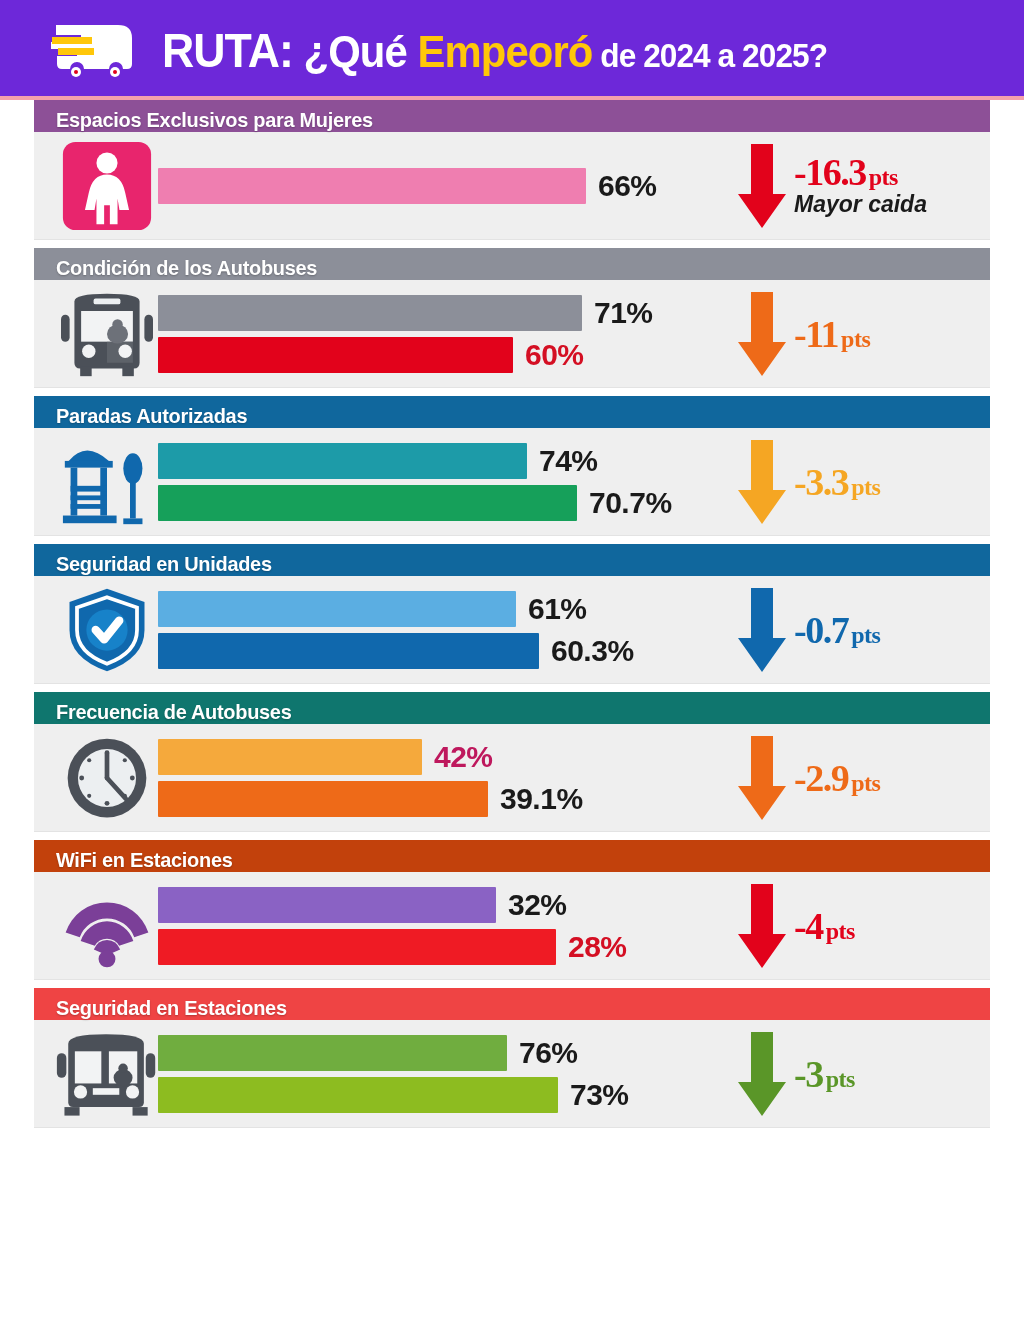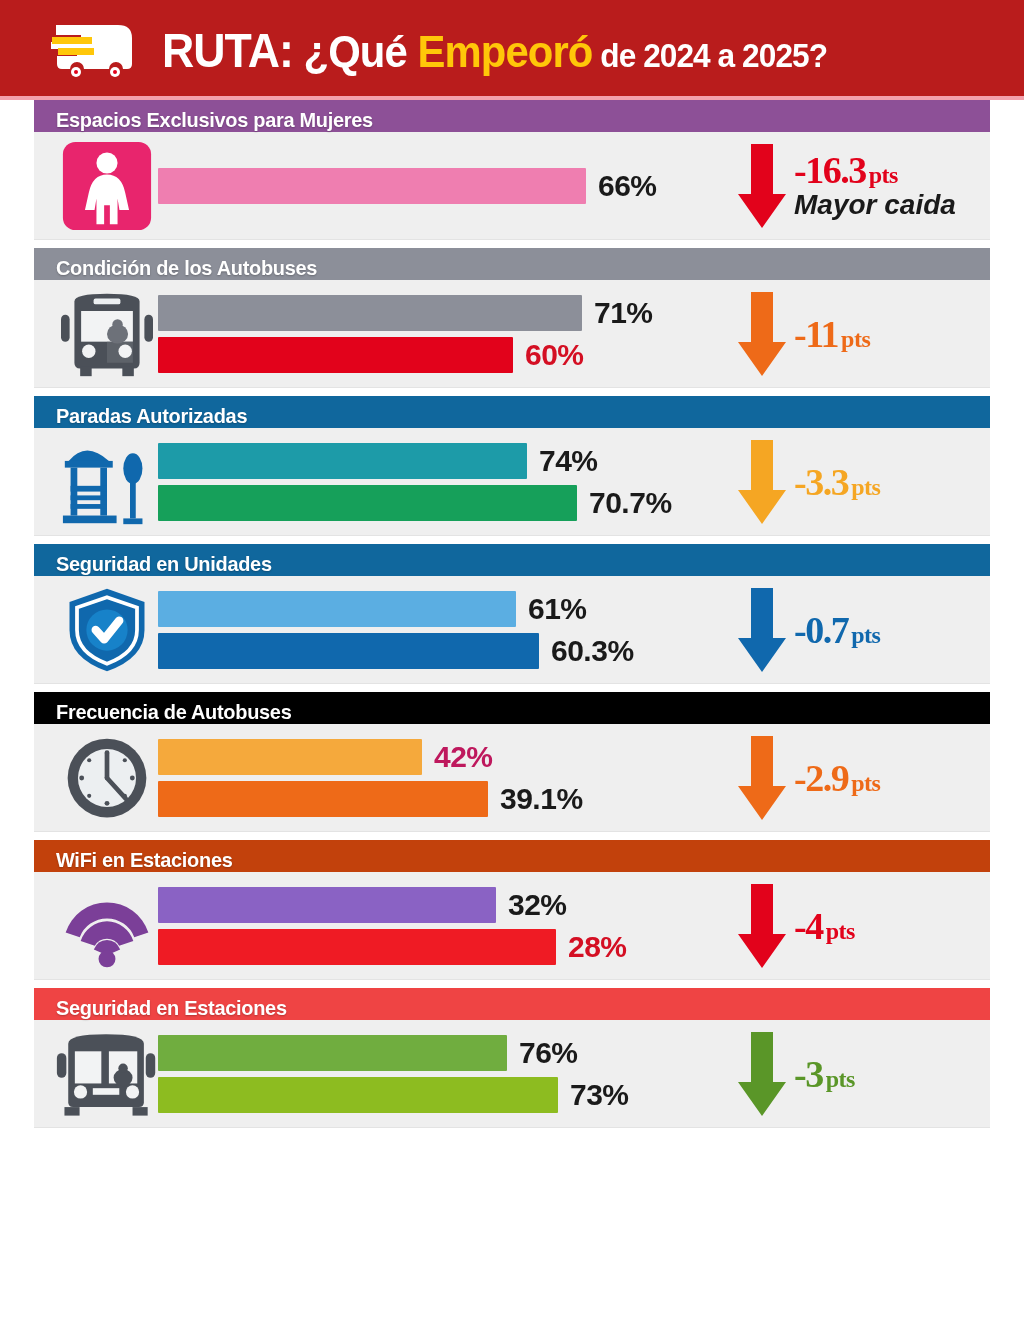--- a/index.html
+++ b/index.html
@@ -9,21 +9,21 @@
     font-family:"Liberation Sans", sans-serif;
     overflow:hidden;
     position:relative;
   }
 
   
   #header {
     position:relative;
     width:1024px;
     height:100px;
-    background:#b91c1c;
+    background:#6d28d9;
     display:flex;
     align-items:center;
     padding-left:48px;
     overflow:hidden;
   }
   #header-underline {
     position:absolute;
     left:0; bottom:0;
     width:1024px; height:4px;
     background:#f4a0ac;
@@ -131,21 +131,21 @@
   .delta-val {
     font-size:38px;
     font-weight:bold;
     white-space:nowrap;
     letter-spacing:-1.5px;
     line-height:1;
     font-family:Liberation Serif, serif;
   }
   .delta-val .pts { font-size:24px; letter-spacing:-0.5px; margin-left:3px; }
   .delta-note {
-    font-size:28px;
+    font-size:23px;
     font-style:italic;
     font-weight:bold;
     color:#1a1a1a;
     white-space:nowrap;
   }
 </style>
 </head>
 <body>
 
 <div id="header">
@@ -320,21 +320,21 @@
         <div class="delta-text">
           <div class="delta-val" style="color:#1068ad">
             <span>-0.7</span><span class="pts">pts</span>
           </div>
 
         </div>
       </div>
     </div>
     </div>
     <div class="section">
-    <div class="sec-header" style="background:#000000">
+    <div class="sec-header" style="background:#0f766e">
       <span class="sec-title">Frecuencia de Autobuses</span>
     </div>
     <div class="sec-body">
       <div class="icon-wrap">
         <svg viewBox="0 0 96 96" width="90" height="90">
         <circle cx="48" cy="48" r="42" fill="#4b5058"></circle>
         <circle cx="48" cy="48" r="31" fill="#eceff1"></circle>
         <circle cx="48" cy="21" r="2.6" fill="#4b5058"></circle>
         <circle cx="48" cy="75" r="2.6" fill="#4b5058"></circle>
         <circle cx="21" cy="48" r="2.6" fill="#4b5058"></circle>

